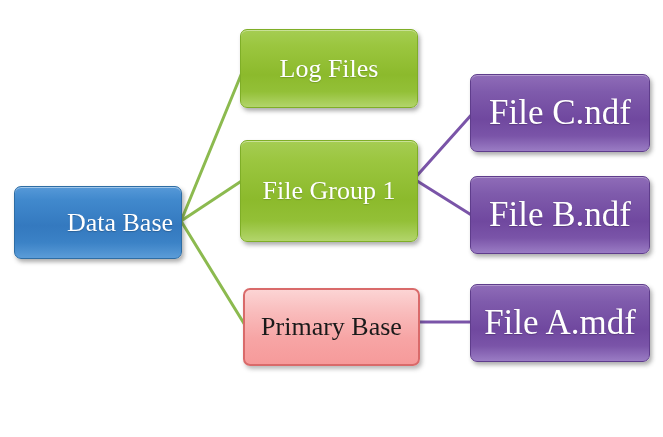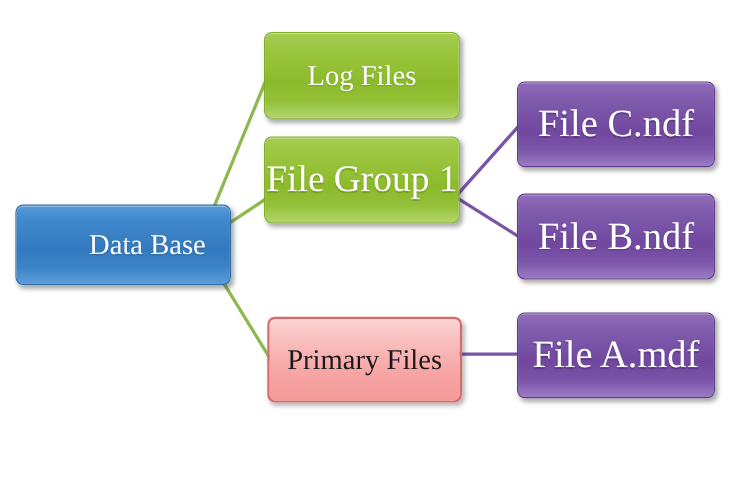--- a/index.html
+++ b/index.html
@@ -37,21 +37,21 @@
   }
   .node .label {
     display: block;
     padding: 0 6px;
   }
 
   
   .node-db {
     left: 14px;
     top: 186px;
-    width: 196px;
+    width: 168px;
     height: 73px;
     background: linear-gradient(180deg, #5699d8 0%, #4189cd 18%, #3479bf 55%, #3b82c6 78%, #5b9cd8 100%);
     border: 1px solid #2e6da4;
     color: #ffffff;
     font-size: 26px;
     box-shadow: 2px 3px 4px rgba(60,60,60,0.42),
                 inset 0 1px 0 rgba(255,255,255,0.45);
     text-shadow: 0 1px 1px rgba(20,50,80,0.35);
     padding-left: 44px;
   }
@@ -67,24 +67,24 @@
   }
   .node-log {
     left: 240px;
     top: 29px;
     width: 178px;
     height: 79px;
     font-size: 26px;
   }
   .node-fg {
     left: 240px;
-    top: 124px;
+    top: 140px;
     width: 178px;
-    height: 79px;
-    font-size: 34px;
+    height: 102px;
+    font-size: 26px;
   }
 
   
   .node-primary {
     left: 243px;
     top: 288px;
     width: 177px;
     height: 78px;
     background: linear-gradient(180deg, #fcd4d4 0%, #f9bcbc 30%, #f7a5a5 65%, #f69a9a 100%);
     border: 2px solid #d96a6a;
@@ -148,21 +148,21 @@
 
   <div class="node node-green node-log">
     <span class="label">Log Files</span>
   </div>
 
   <div class="node node-green node-fg">
     <span class="label">File Group 1</span>
   </div>
 
   <div class="node node-primary">
-    <span class="label">Primary Files</span>
+    <span class="label">Primary Base</span>
   </div>
 
   <div class="node node-purple node-fc">
     <span class="label">File C.ndf</span>
   </div>
 
   <div class="node node-purple node-fb">
     <span class="label">File B.ndf</span>
   </div>
 

